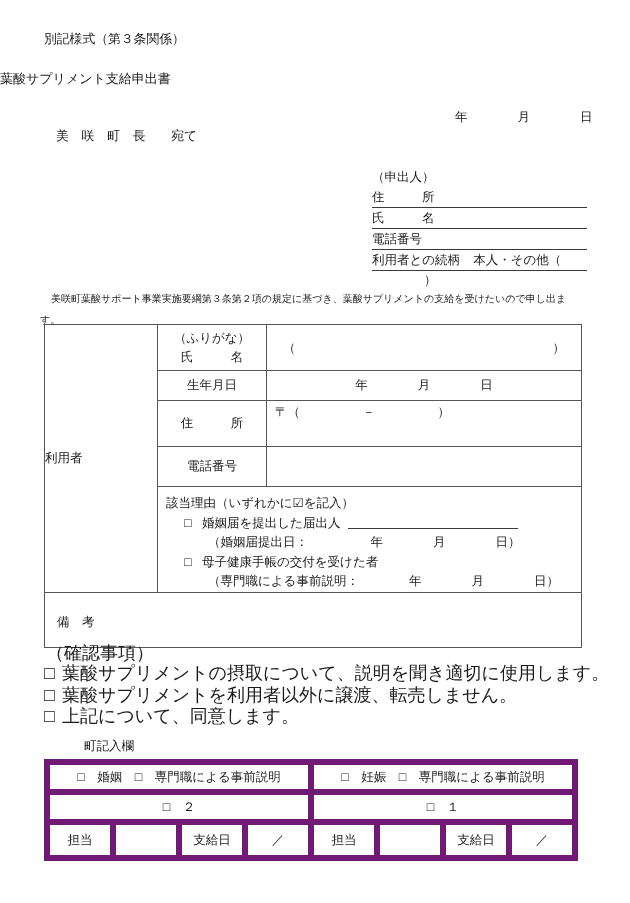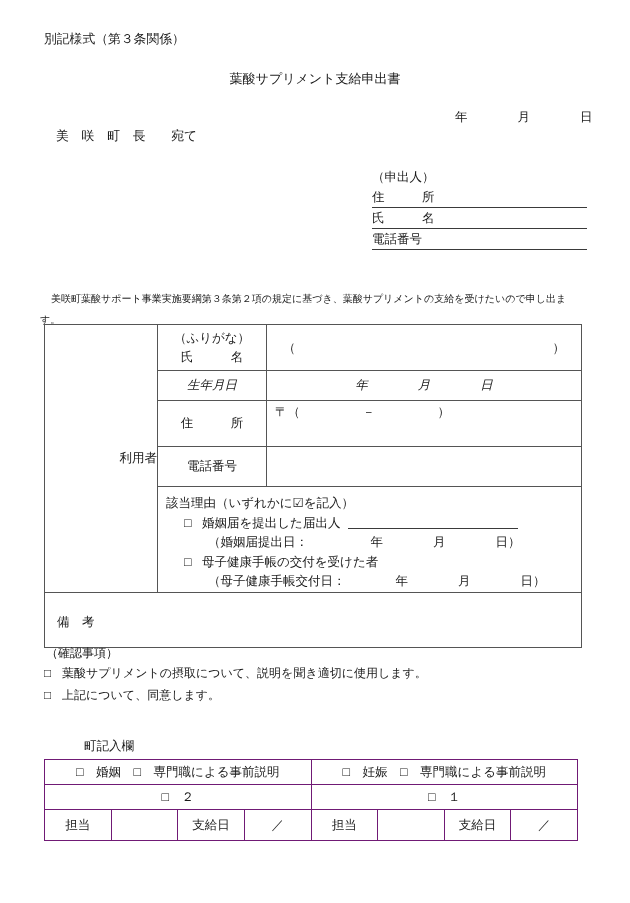--- a/index.html
+++ b/index.html
@@ -21,21 +21,21 @@
     inset: 0;
     width: 630px;
     height: 753px;
   }
 
   
   .abs { position: absolute; white-space: nowrap; }
 
   
   #form-id      { left: 44px;  top: 31px;  font-size: 12.8px; }
-  #doc-title    { left: 0;     top: 70px;  width: 630px; text-align: center; font-size: 13px; }
+  #doc-title    { left: 0;     top: 70px;  width: 630px; text-align: left; font-size: 13px; }
   #date-line    { left: 455px; top: 109px; font-size: 12.5px; }
   #addressee    { left: 56px;  top: 128px; font-size: 12.8px; }
 
   
   #applicant-block { position: absolute; left: 325px; top: 168px; width: 262px; }
   .ap-row {
     position: relative;
     height: 20px;
     line-height: 20px;
     font-size: 12.5px;
@@ -64,26 +64,26 @@
     width: 534px;
     border-collapse: collapse;
     table-layout: fixed;
     font-size: 12.5px;
   }
   #main-table td {
     border: 1px solid #555;
     padding: 0;
     vertical-align: middle;
   }
-  .c-user   { width: 112px; text-align: right; }
+  .c-user   { width: 112px; text-align: left; }
   .c-label  { width: 108px; text-align: center; }
   .c-val    { width: 314px; }
 
   .r-name    { height: 46px; }
-  .r-birth   { height: 30px; font-style: italic; }
+  .r-birth   { height: 30px; }
   .r-addr    { height: 46px; }
   .r-tel     { height: 40px; }
   .r-reason  { height: 92px; vertical-align: top; }
   .r-note    { height: 54px; vertical-align: top; }
 
   .name-stack { line-height: 19px; }
   .val-pad { padding-left: 8px; }
   .paren-row { padding: 0 16px; display: flex; justify-content: space-between; }
 
   .reason-box { padding: 7px 0 0 8px; line-height: 19.5px; }
@@ -91,38 +91,38 @@
   .reason-sub  { padding-left: 42px; }
   .rule-inline {
     display: inline-block;
     border-bottom: 1px solid #3a3a3a;
     height: 14px;
     vertical-align: -2px;
   }
   .note-box { padding: 6px 0 0 12px; }
 
   
-  #confirm-block { position: absolute; left: 44px; top: 644px; font-size: 12px; }
+  #confirm-block { position: absolute; left: 44px; top: 644px; font-size: 18px; }
   #confirm-title { margin-left: 2px; line-height: 19px; }
   .cf-item { line-height: 21.5px; }
   .cb { display: inline-block; width: 18px; }
 
   
   #town-label { position: absolute; left: 44px; top: 738px; font-size: 12.5px; padding-left: 40px; }
   #town-table {
     position: absolute;
     left: 44px;
     top: 759px;
     width: 534px;
     border-collapse: collapse;
     table-layout: fixed;
     font-size: 12.5px;
   }
   #town-table td {
-    border: 1px solid #701a75;
+    border: 6px solid #701a75;
     text-align: center;
     height: 24px;
     padding: 0;
   }
   #town-table tr.tall td { height: 30px; }
   .tw-a { width: 67px; margin-left: 36px; }
   .tw-b { width: 67px; }
   .tw-c { width: 67px; }
   .tw-d { width: 66px; }
 </style>
@@ -139,20 +139,25 @@
   <div id="applicant-block">
     <div class="ap-row ap-head">（申出人）</div>
     <div class="ap-row ap-ruled">
       <span class="ap-label">住　　　所</span>
     </div>
     <div class="ap-row ap-ruled">
       <span class="ap-label">氏　　　名</span>
     </div>
     <div class="ap-row ap-ruled">
       <span class="ap-label">電話番号</span>
+    </div>
+    <div class="ap-row ap-ruled">
+      <span class="ap-label">利用者との続柄</span>
+      <span class="ap-label" style="margin-left:10px">本人・その他（</span>
+      <span class="ap-label" style="margin-left:52px">）</span>
     </div>
   </div>
 
   <div id="body-para">美咲町葉酸サポート事業実施要綱第３条第２項の規定に基づき、葉酸サプリメントの支給を受けたいので申し出ます。</div>
 
   <table id="main-table">
     <tbody>
         <tr class="r-name">
       <td class="c-user" rowspan="5">
         <span>利用者</span>
@@ -188,36 +193,39 @@
       <td colspan="2" class="r-reason">
         <div class="reason-box">
           <div>該当理由（いずれかに☑を記入）</div>
           <div class="reason-item">
             <span class="cb">□</span><span>婚姻届を提出した届出人</span><span class="rule-inline" style="width:170px;margin-left:8px"></span>
           </div>
           <div class="reason-sub">（婚姻届提出日：　　　　　年　　　　月　　　　日）</div>
           <div class="reason-item">
             <span class="cb">□</span><span>母子健康手帳の交付を受けた者</span>
           </div>
-          <div class="reason-sub">（母子健康手帳交付日：　　　　年　　　　月　　　　日）</div>
+          <div class="reason-sub">（専門職による事前説明：　　　　年　　　　月　　　　日）</div>
         </div>
       </td>
     </tr>
     <tr class="r-note">
       <td colspan="3" class="r-note">
         <div class="note-box">備　考</div>
       </td>
     </tr>
   </tbody>
     </table>
 
   <div id="confirm-block">
     <div id="confirm-title">（確認事項）</div>
     <div class="cf-item">
       <span class="cb">□</span><span>葉酸サプリメントの摂取について、説明を聞き適切に使用します。</span>
+    </div>
+    <div class="cf-item">
+      <span class="cb">□</span><span>葉酸サプリメントを利用者以外に譲渡、転売しません。</span>
     </div>
     <div class="cf-item">
       <span class="cb">□</span><span>上記について、同意します。</span>
     </div>
   </div>
 
   <div id="town-label">町記入欄</div>
   <table id="town-table">
     <tbody>
         <tr>

